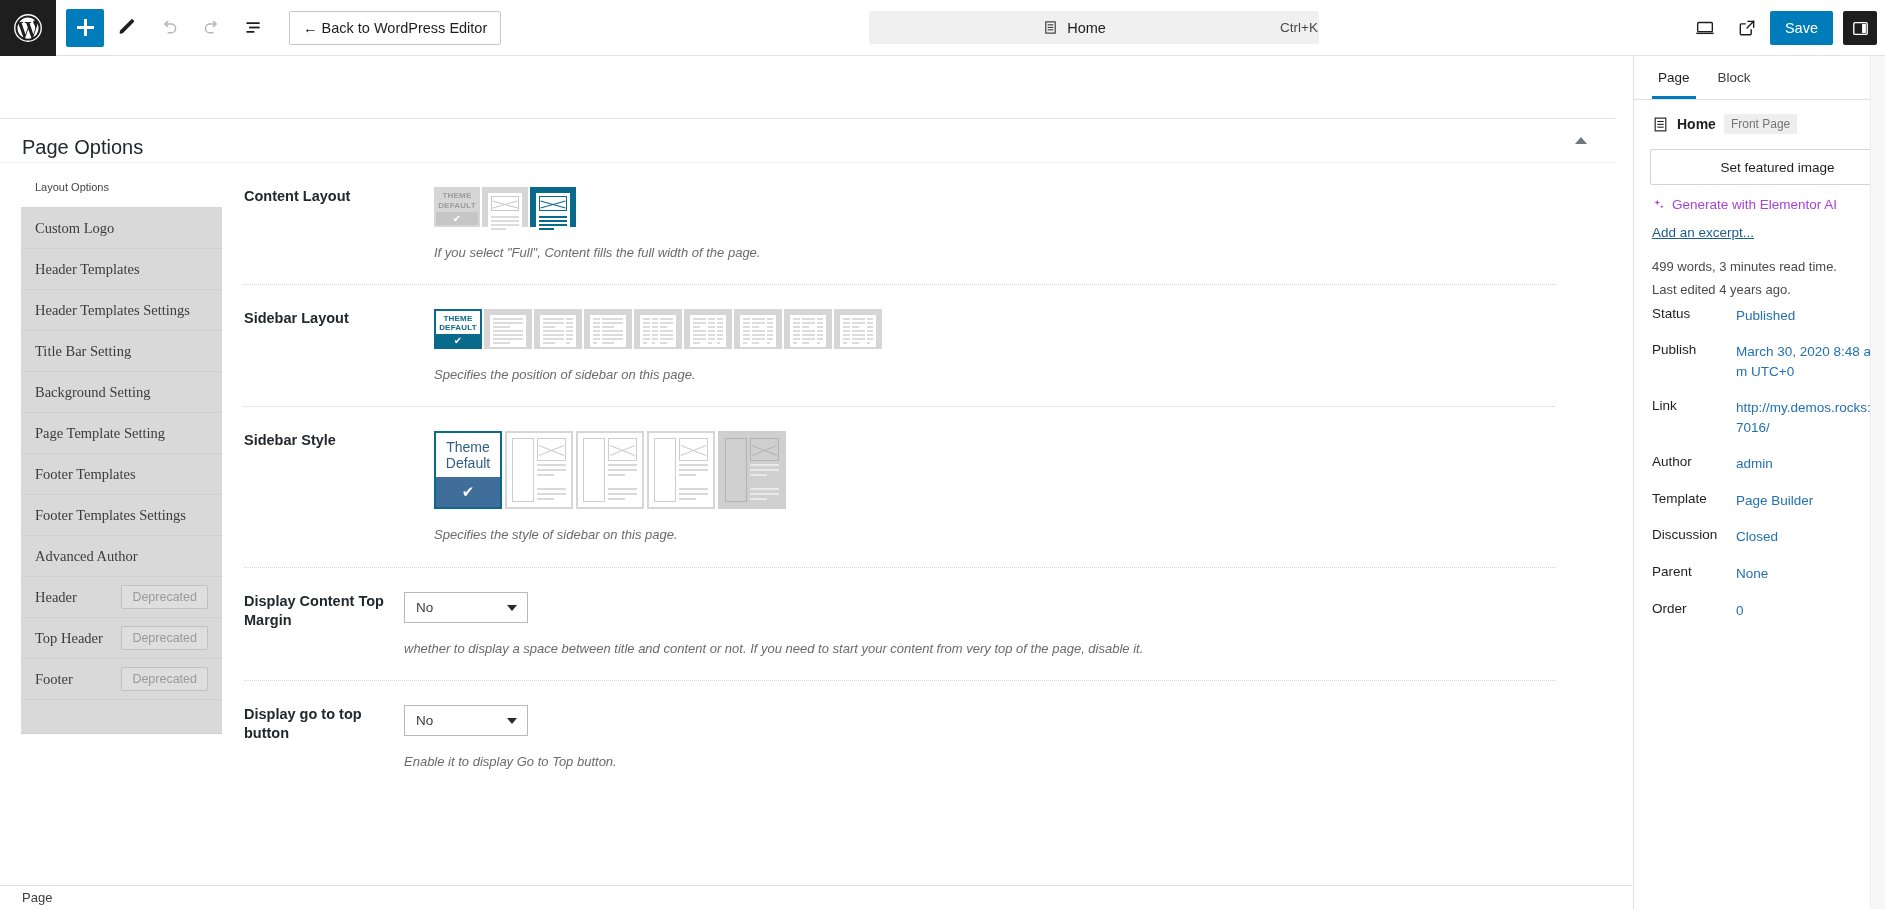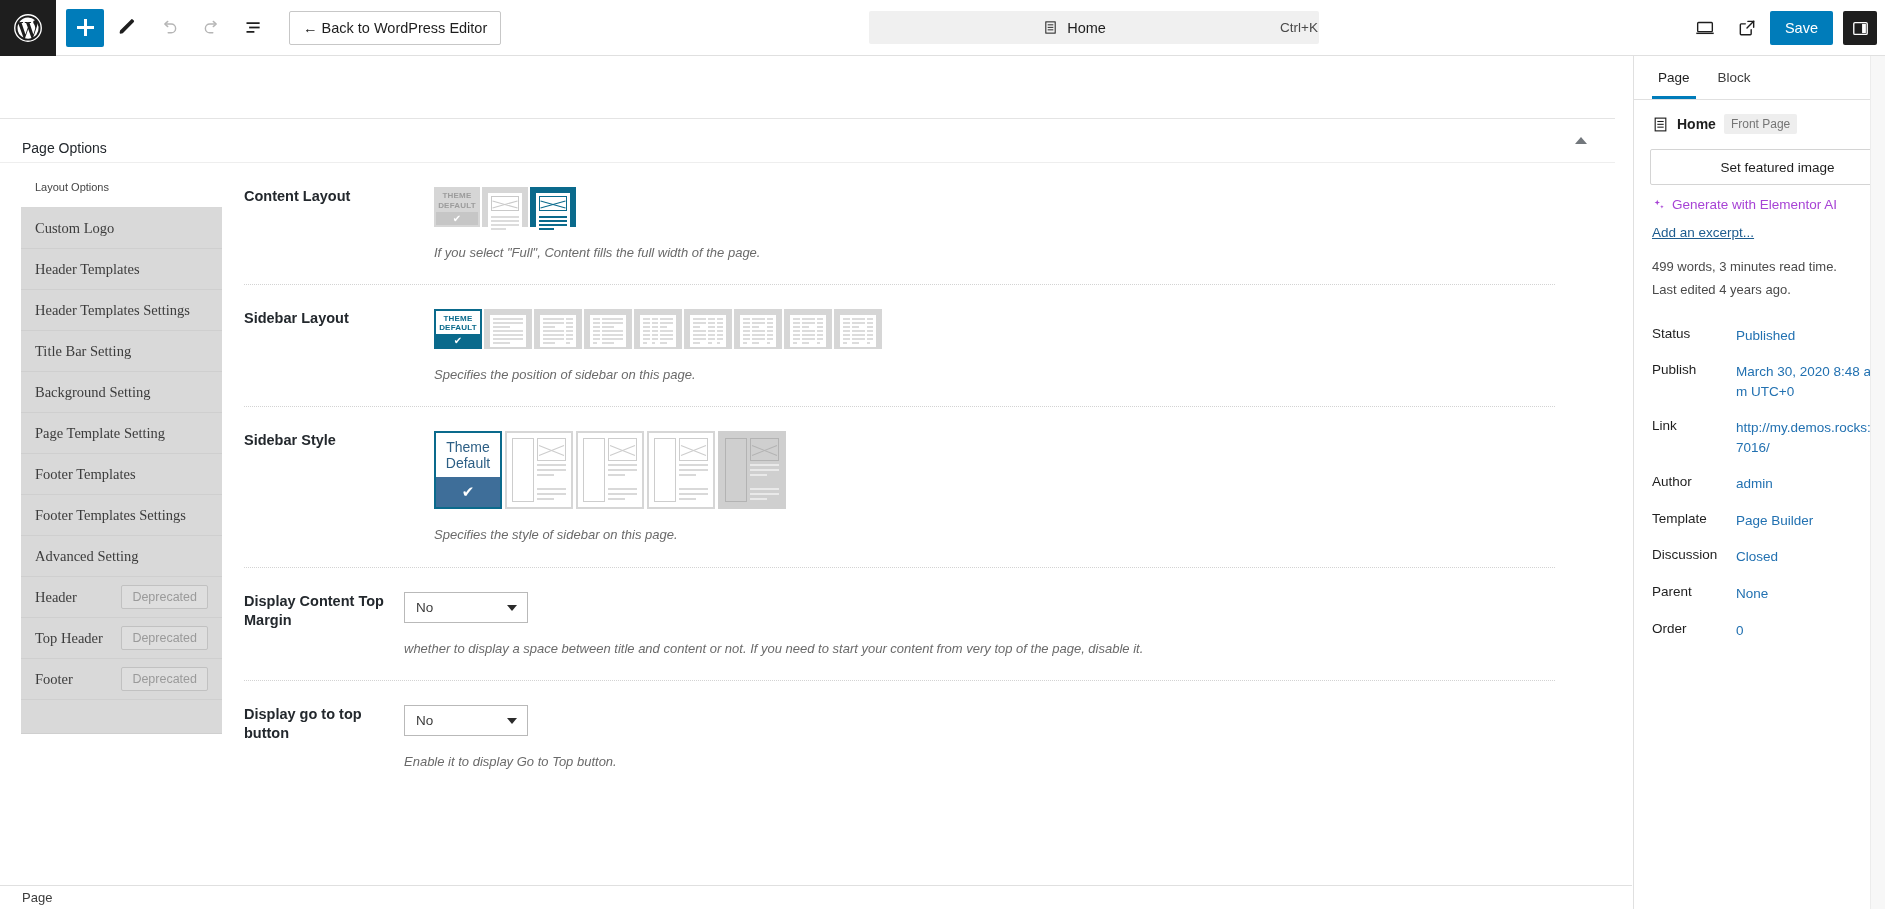--- a/index.html
+++ b/index.html
@@ -97,21 +97,21 @@
     background: #fff;
     border-top: 1px solid #e4e4e4;
   }
 
   .panel-header {
     height: 44px; display: flex; align-items: center;
     padding: 0 22px 0 22px;
     border-bottom: 1px solid #eeeeee;
     position: relative;
   }
-  .panel-title { font-size: 14px; color: #23282d; font-weight: 400; margin-top: 14px; }
+  .panel-title { font-size: 20px; color: #23282d; font-weight: 400; margin-top: 14px; }
   .collapse-arrow {
     position: absolute; right: 28px; top: 18px;
     width: 0; height: 0;
     border-left: 6px solid transparent;
     border-right: 6px solid transparent;
     border-bottom: 7px solid #72777c;
     cursor: pointer;
   }
 
   .panel-body { display: flex; height: 781px; }
@@ -334,21 +334,21 @@
     padding: 0 16px 0 18px; margin-bottom: 13px;
     color: #a743d5; font-size: 13.5px; cursor: pointer;
   }
   .excerpt-link {
     padding: 0 16px 0 18px; margin-bottom: 16px;
     color: #1d5c8f; font-size: 13.5px; text-decoration: underline;
     cursor: pointer;
   }
   .meta-note {
     padding: 0 16px 0 18px; font-size: 13px; color: #4a4a4a;
-    line-height: 1.75; margin-bottom: 24px;
+    line-height: 1.75; margin-bottom: 4px;
   }
   .meta-row {
     display: flex; padding: 0 10px 0 18px; margin-bottom: 17px;
     font-size: 13.5px; align-items: flex-start;
   }
   .meta-key { width: 84px; flex: 0 0 84px; color: #1e1e1e; }
   .meta-val { flex: 1; color: #2271b1; cursor: pointer; line-height: 1.45; word-break: break-all; }
   .meta-val.wide { white-space: normal; }
 
   .rs-scroll {
@@ -479,21 +479,21 @@
             <div class="lnav-item">
               <span class="lbl">Page Template Setting</span>
             </div>
             <div class="lnav-item">
               <span class="lbl">Footer Templates</span>
             </div>
             <div class="lnav-item">
               <span class="lbl">Footer Templates Settings</span>
             </div>
             <div class="lnav-item">
-              <span class="lbl">Advanced Setting</span>
+              <span class="lbl">Advanced Author</span>
             </div>
             <div class="lnav-item">
               <span class="lbl">Header</span>
               <span class="depr-badge">Deprecated</span>
             </div>
             <div class="lnav-item">
               <span class="lbl">Top Header</span>
               <span class="depr-badge">Deprecated</span>
             </div>
             <div class="lnav-item">

